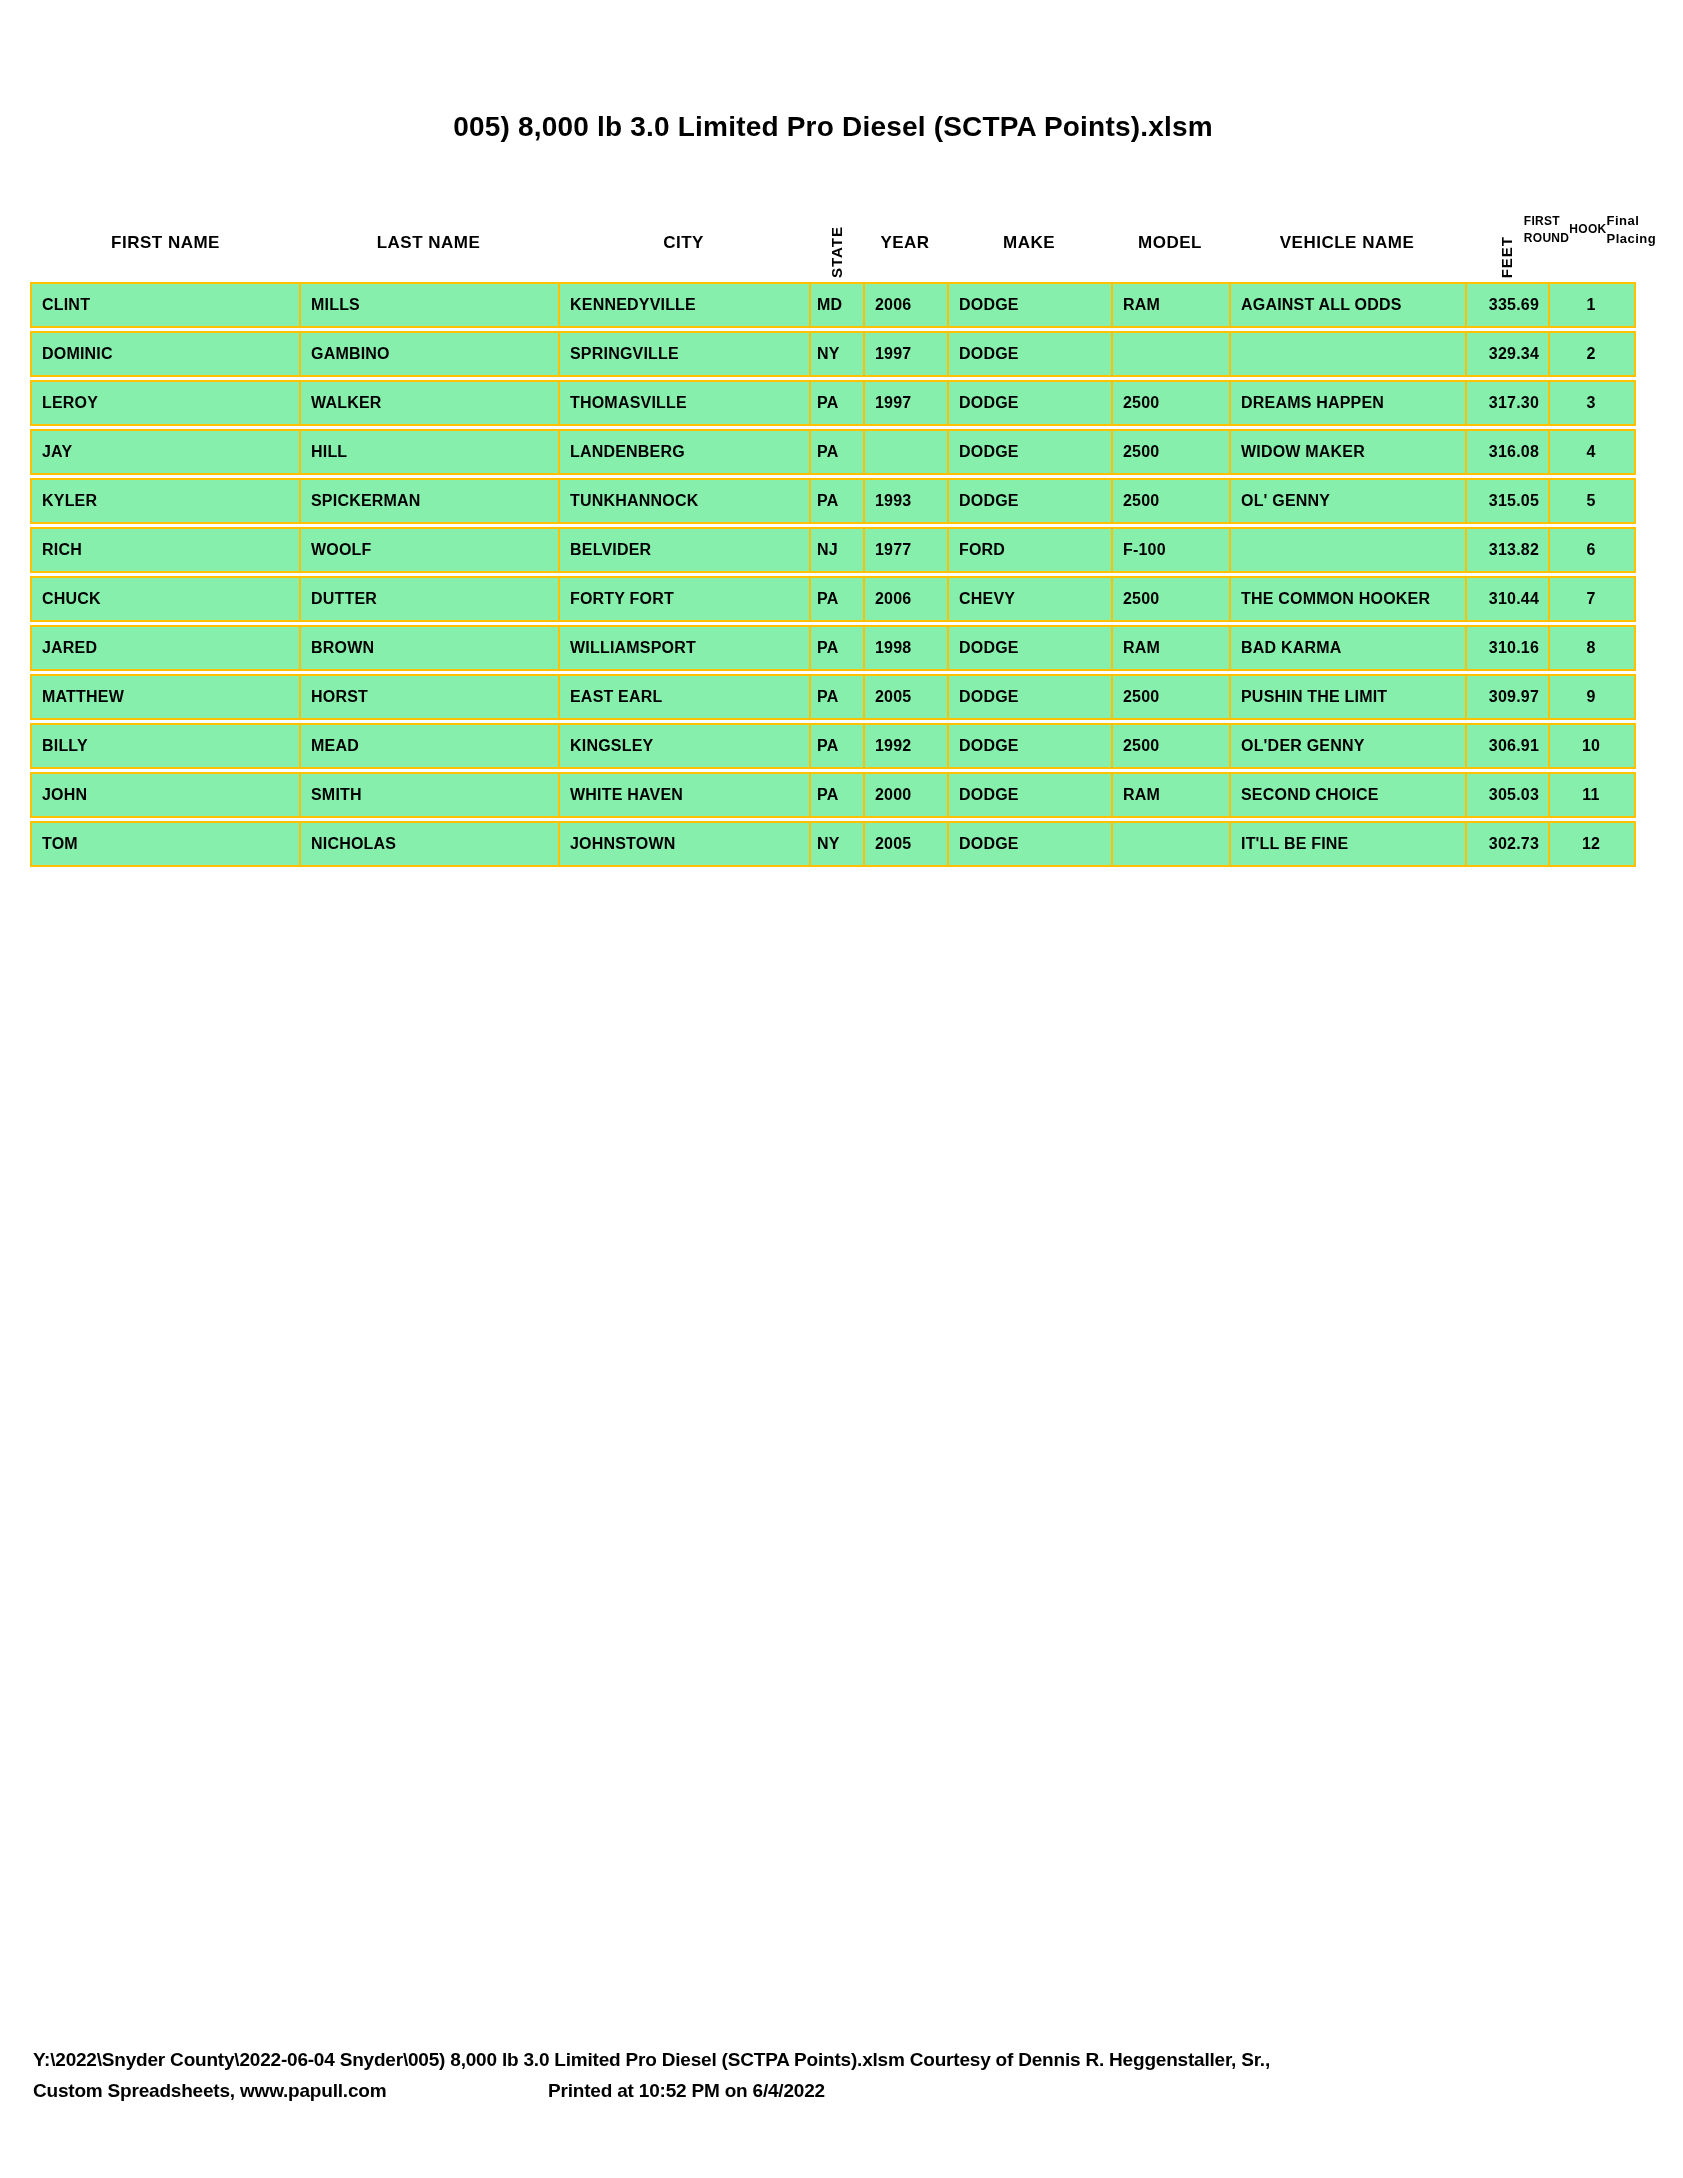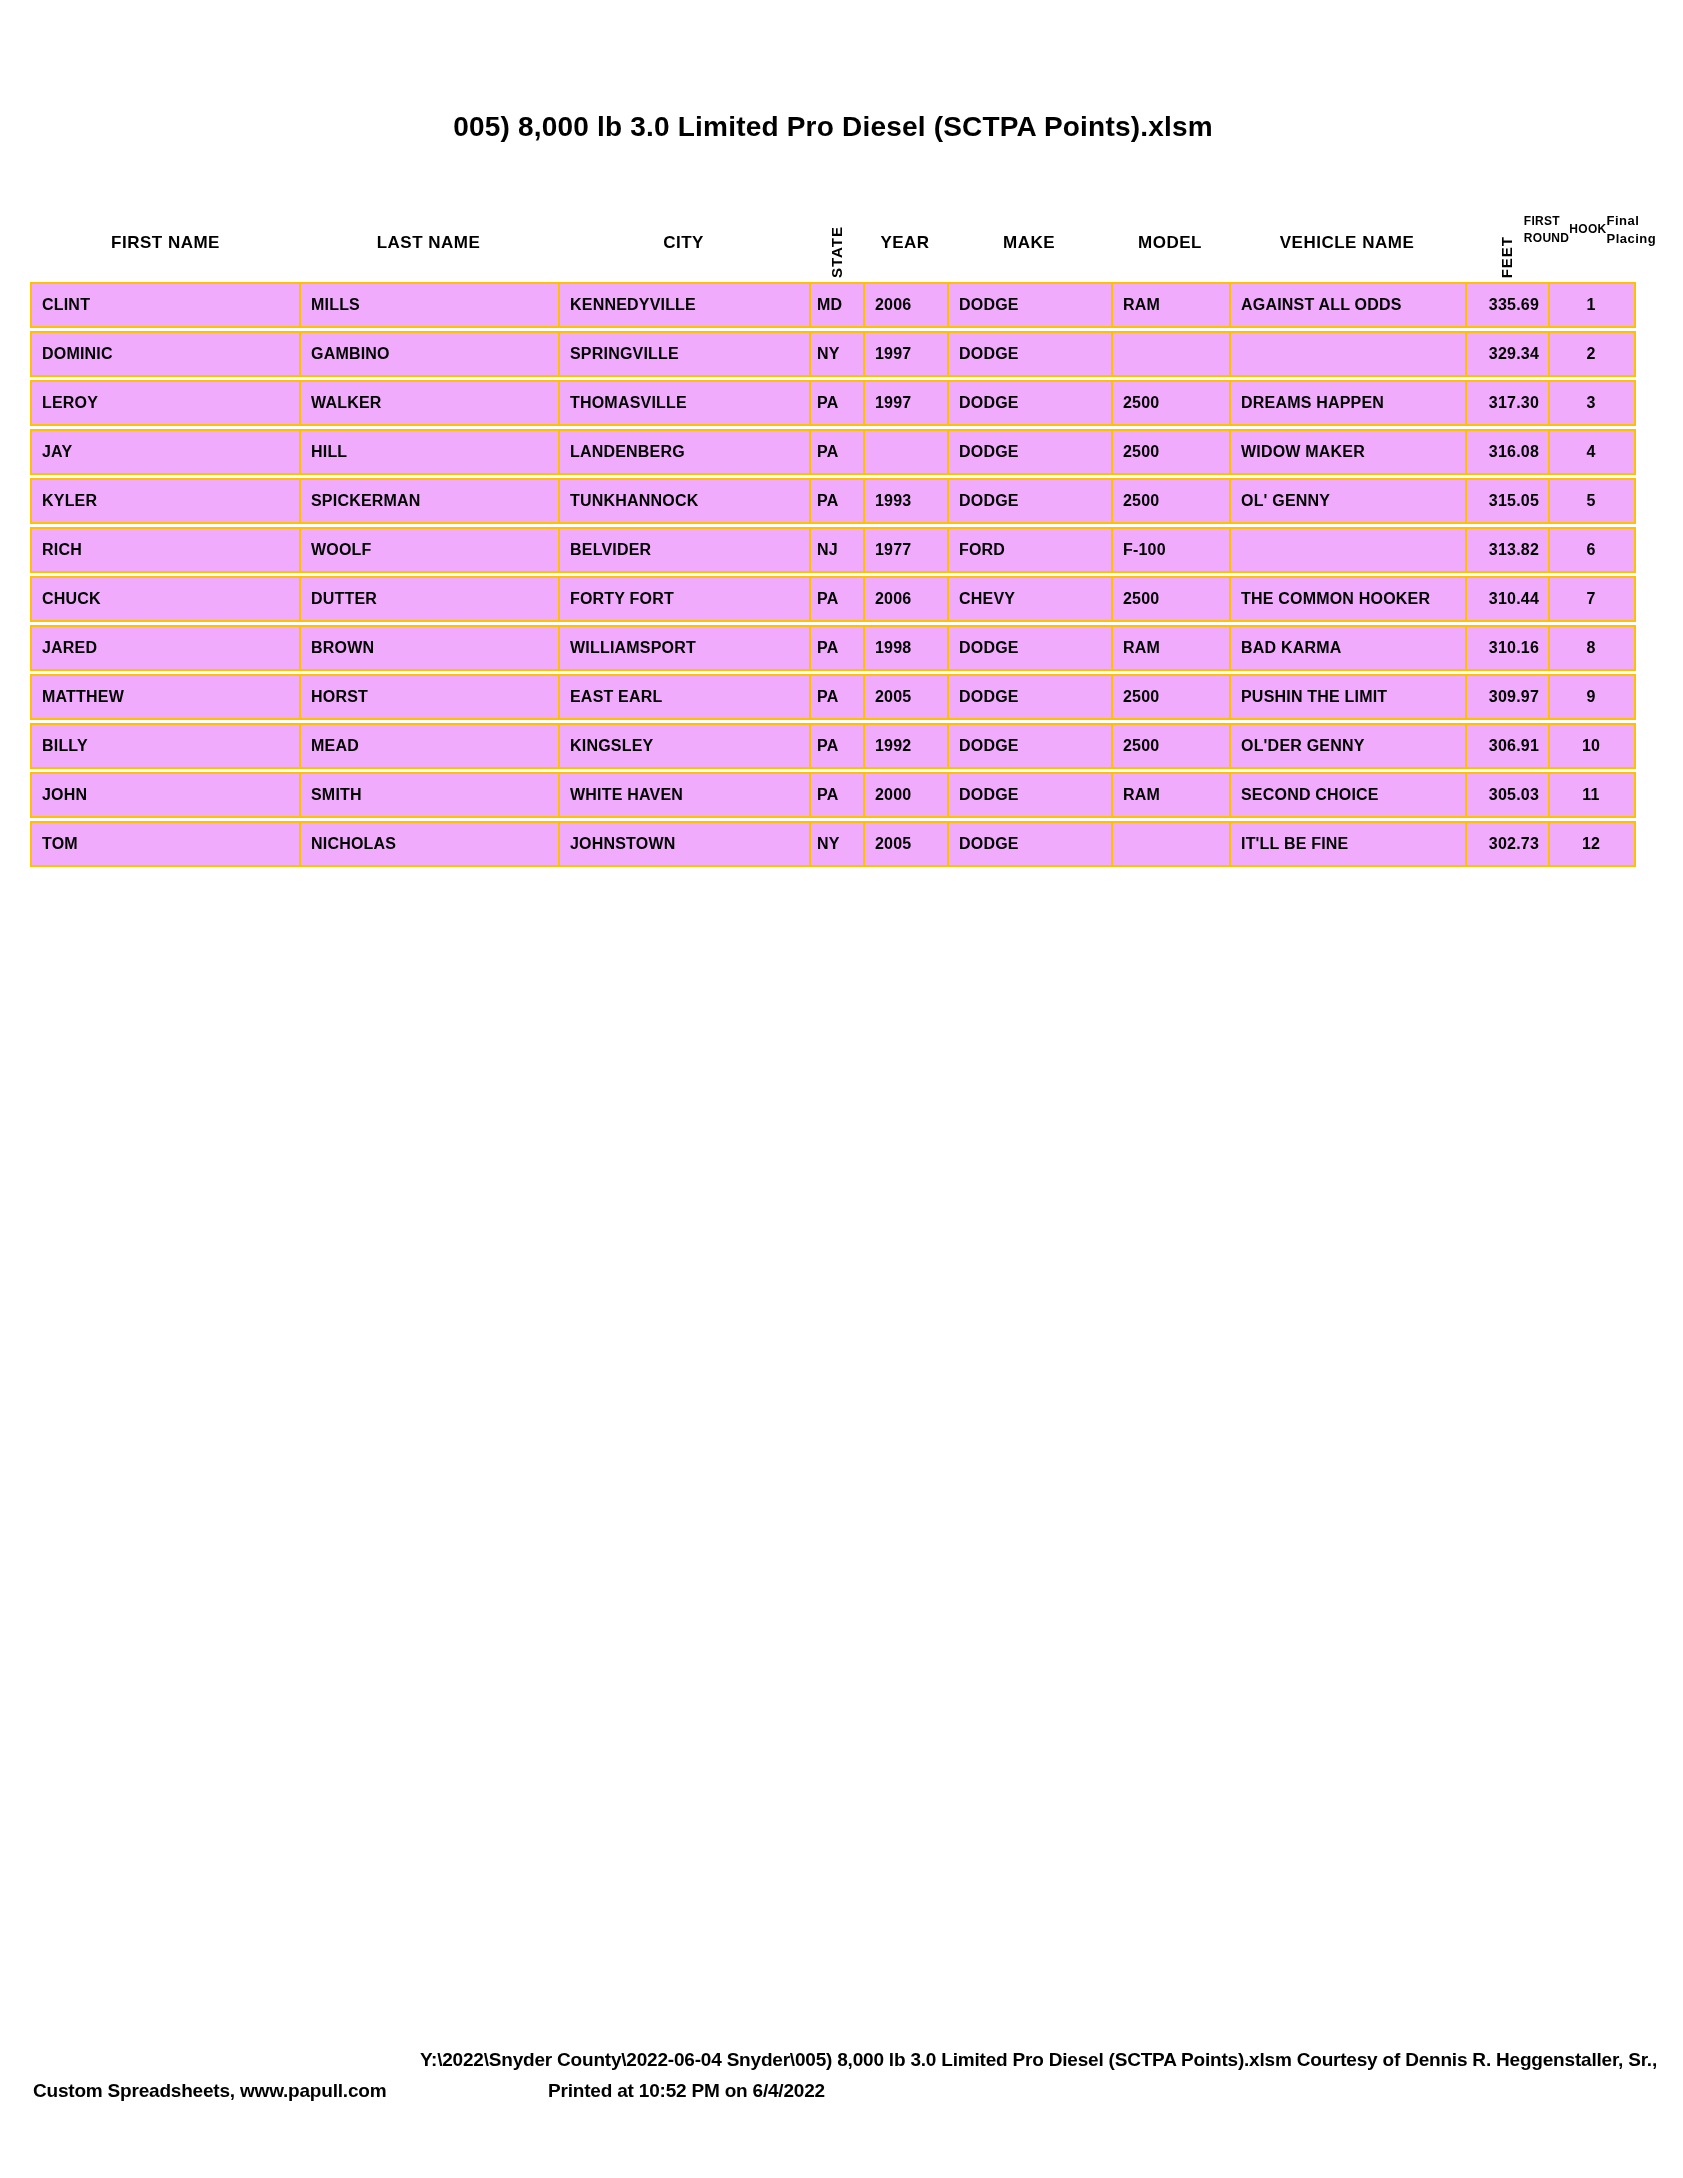--- a/index.html
+++ b/index.html
@@ -20,36 +20,36 @@
   .hcell.rot { padding-bottom: 2px; }
   .hcell.rot span { writing-mode: vertical-rl; transform: rotate(180deg);
                     font-size: 15px; font-weight: bold; letter-spacing: 1px; }
   .hcell.stack { flex-direction: row; align-items: center;
                  padding-bottom: 12px; line-height: 1.35; }
   .hcell.stack .small  { font-size: 12px; font-weight: bold; letter-spacing: 0.3px; }
   .hcell.stack .small2 { font-size: 13px; font-weight: bold; }
 
   .tbody { position: absolute; top: 282px; left: 30px; width: 1606px; }
   .row { display: flex; width: 1606px; height: 46px; border: 2px solid var(--gold);
-         margin-bottom: 3px; background: #f0abfc; }
+         margin-bottom: 3px; background: #86efac; }
   .cell { display: flex; align-items: center; border-left: 2px solid var(--gold);
           font-size: 16px; font-weight: bold; padding-left: 10px; white-space: nowrap;
           overflow: hidden; letter-spacing: 0.2px; }
   .row .cell:first-child { border-left: none; }
   .cell.right  { justify-content: flex-end; padding-left: 0; padding-right: 9px; }
   .cell.center { justify-content: center; padding-left: 0; }
 
   .w0 { width: 267px; } .w1 { width: 259px; text-align: right; } .w2 { width: 251px; }
   .w3 { width: 54px;  } .w4 { width: 84px;  } .w5 { width: 164px; }
   .w6 { width: 118px; } .w7 { width: 236px; } .w8 { width: 83px;  }
   .w9 { width: 84px;  }
   .cell.w3 { padding-left: 6px; }
 
   .footer-line1 { position: absolute; top: 2049px; left: 33px; width: 1624px;
-                  font-size: 19px; font-weight: bold; letter-spacing: -0.2px; white-space: nowrap; text-align: right; }
+                  font-size: 19px; font-weight: bold; letter-spacing: -0.2px; white-space: nowrap; }
   .footer-line2 { position: absolute; top: 2080px; left: 33px; width: 1624px;
                   font-size: 19px; font-weight: bold; letter-spacing: -0.2px; white-space: nowrap; }
   .footer-line2 .seg1 { display: inline-block; width: 510px; }
 </style>
 </head>
 <body>
 
 <div class="page">
 
   <div class="title2">005) 8,000 lb 3.0 Limited Pro Diesel (SCTPA Points).xlsm</div>

